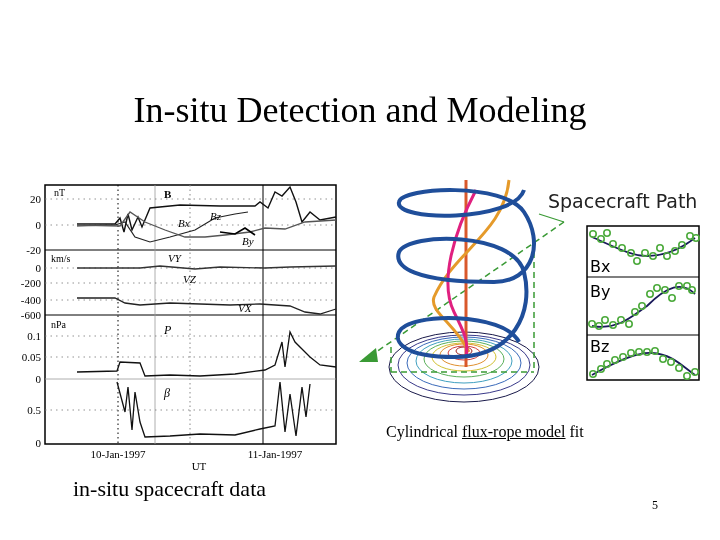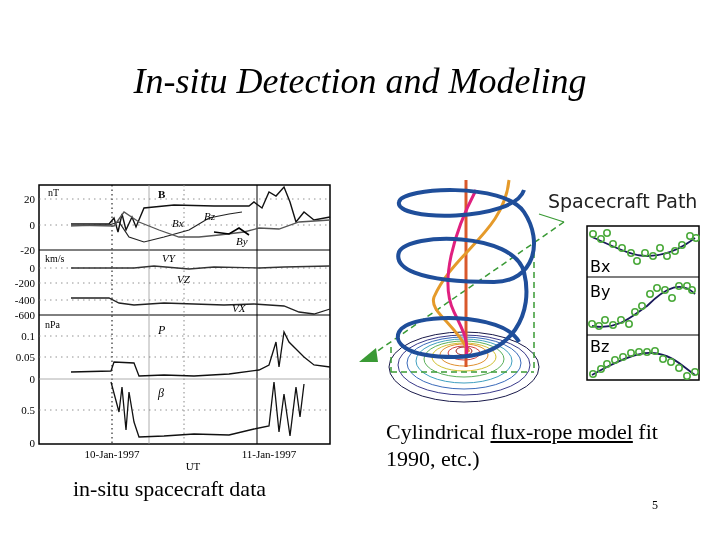--- a/index.html
+++ b/index.html
@@ -1,21 +1,21 @@
 <!DOCTYPE html>
 <html><head>
 <meta charset="utf-8">
 <style>
   html,body{margin:0;padding:0;background:#fff;}
   body{width:720px;height:540px;position:relative;overflow:hidden;font-family:"Liberation Serif","DejaVu Serif",serif;color:#000;}
-  .title{position:absolute;left:0;top:60px;width:720px;text-align:center;font-size:36px;font-style:italic;}
-  .left-fig{position:absolute;left:14px;top:182px;width:320px;height:290px;}
+  .title{position:absolute;left:0;top:89px;width:720px;text-align:center;font-size:36px;}
+  .left-fig{position:absolute;left:20px;top:182px;width:320px;height:290px;}
   .right-fig{position:absolute;left:354px;top:172px;width:365px;height:235px;}
   .caption-left{position:absolute;left:73px;top:476px;font-size:22px;}
-  .caption-right{position:absolute;left:386px;top:418px;font-size:22px;line-height:27px;}
+  .caption-right{position:absolute;left:386px;top:418px;font-size:16px;line-height:27px;}
   .caption-right u{text-decoration:underline;}
   .page-num{position:absolute;left:652px;top:498px;font-size:12px;}
   svg text{font-family:"Liberation Serif","DejaVu Serif",serif;}
   .sans{font-family:"DejaVu Sans","Liberation Sans",sans-serif;}
 </style>
 </head>
 <body>
 
 <div class="title">In-situ Detection and Modeling</div>
 
@@ -195,16 +195,15 @@
           <circle cx="100" cy="150" r="3.2"></circle>
           <circle cx="108" cy="146" r="3.2"></circle>
       </g>
       <text x="3" y="126" font-size="16" class="sans">Bz</text>
     </g>
   </svg>
 </div>
 
 <div class="caption-right">
   <div><span>Cylindrical </span><u>flux-rope model</u><span> fit</span></div>
-  <div>1990, etc.)</div>
 </div>
 
 <div class="page-num">5</div>
 
 </body></html>

